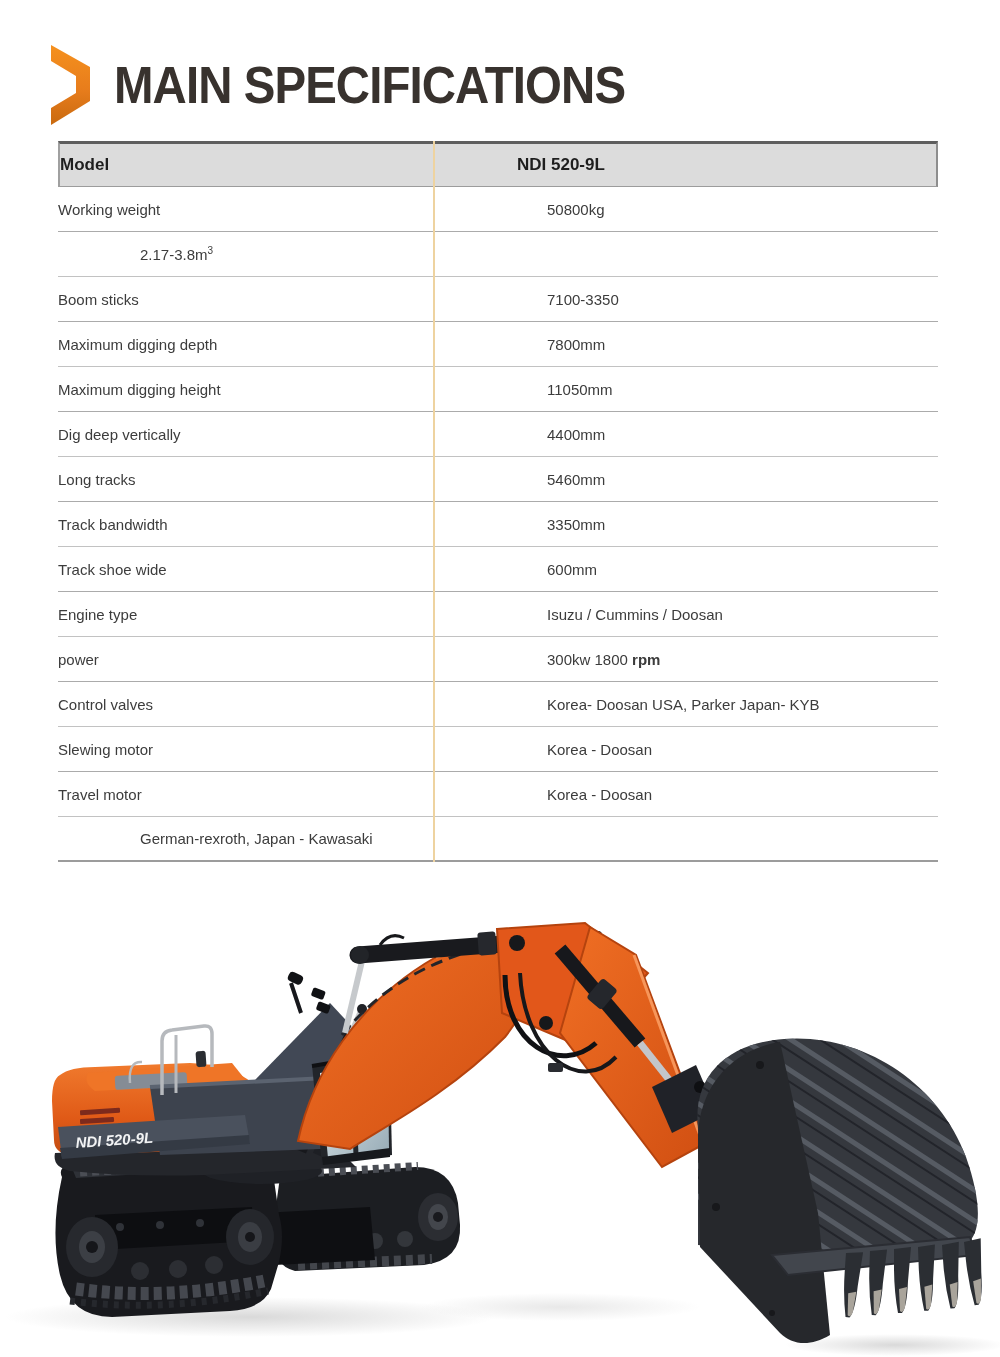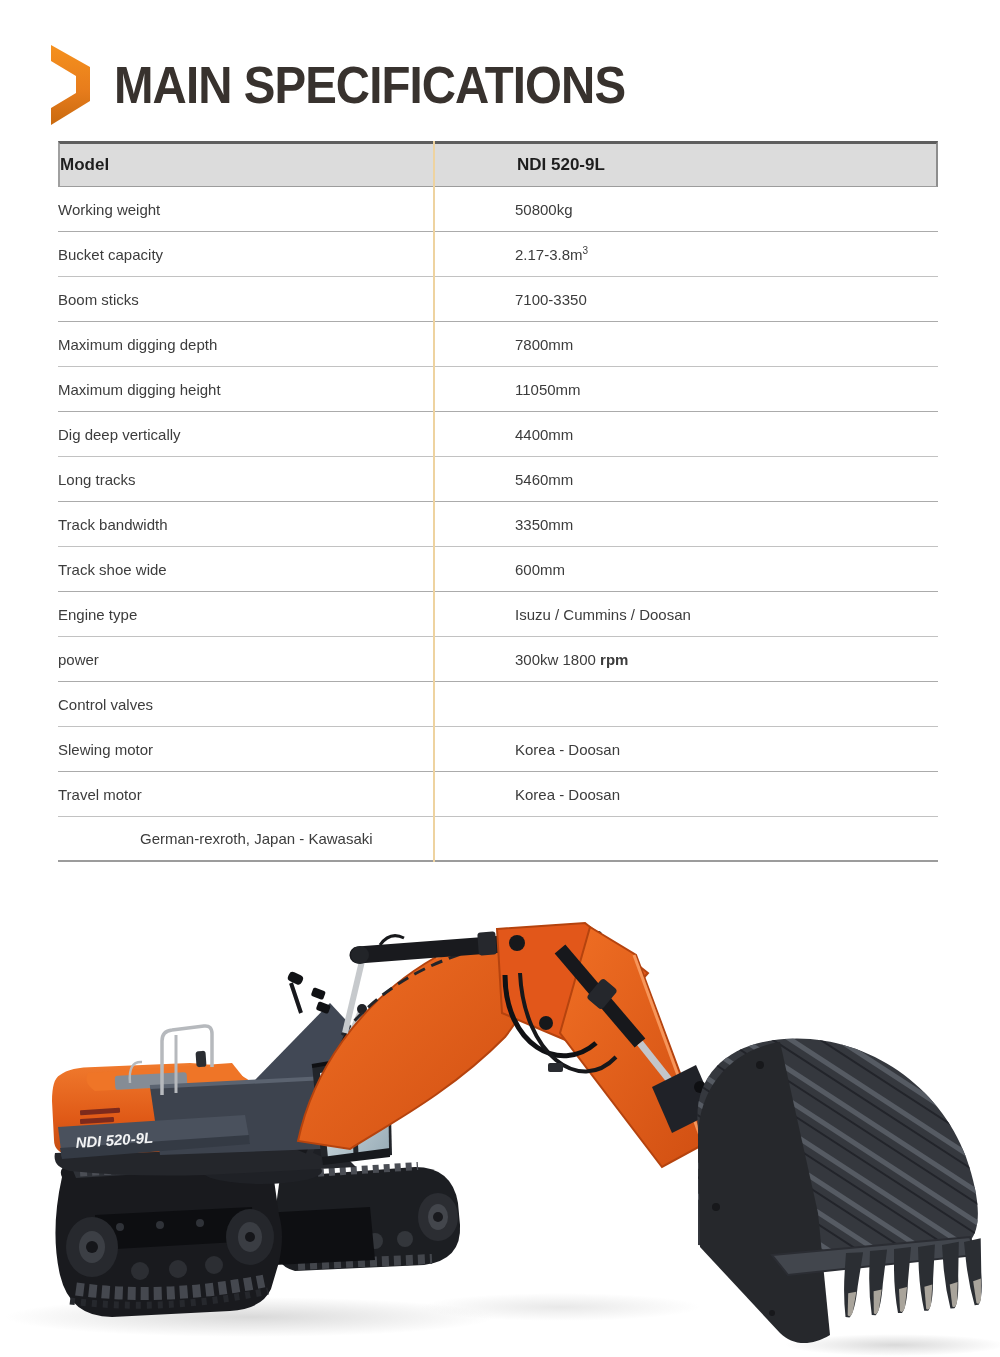--- a/index.html
+++ b/index.html
@@ -28,21 +28,21 @@
     display:grid;grid-template-columns:375px 1fr;align-items:center;height:46px;
     background:var(--header-bg);box-sizing:border-box;
     border-top:3px solid #5e5e5e;border-bottom:1px solid #9c9c9c;
     border-left:2px solid #a0a0a0;border-right:2px solid #8e8e8e;
   }
   .th{font-weight:bold;font-size:17px;color:#1e1e1e;}
   .cell-label{}
   .cell-value{padding-left:82px;}
   .tr{
     display:grid;grid-template-columns:375px 1fr;align-items:center;height:45px;
-    border-bottom:1px solid #ababab;box-sizing:border-box;
+    border-bottom:1px solid #ababab;box-sizing:border-box;gap:32px;
   }
   .tbody .tr:nth-child(even){border-bottom-color:#c2c2c2;}
   .tbody .tr:last-child{border-bottom:2px solid #9c9c9c;}
   .td{font-size:15px;color:var(--text);}
   .td sup{font-size:10px;line-height:0;}
   .td b{font-weight:bold;}
   .vdivider{position:absolute;left:375px;top:0;bottom:0;width:2px;background:var(--divider);}
   
   .machine{position:absolute;left:0;top:915px;width:1000px;height:442px;margin:0;}
 </style>
@@ -70,21 +70,20 @@
       <div class="th cell-label">Model</div>
       <div class="th cell-value">NDI 520-9L</div>
     </div>
     <div class="tbody">
     <div class="tr">
       <div class="td cell-label">Working weight</div>
       <div class="td cell-value">50800kg</div>
     </div>
 
     <div class="tr">
-      <div class="td cell-label">Bucket capacity</div>
       <div class="td cell-value">2.17-3.8m<sup>3</sup></div>
     </div>
 
     <div class="tr">
       <div class="td cell-label">Boom sticks</div>
       <div class="td cell-value">7100-3350</div>
     </div>
 
     <div class="tr">
       <div class="td cell-label">Maximum digging depth</div>
@@ -122,20 +121,21 @@
       <div class="td cell-value">Isuzu / Cummins / Doosan</div>
     </div>
 
     <div class="tr">
       <div class="td cell-label">power</div>
       <div class="td cell-value">300kw 1800 <b>rpm</b></div>
     </div>
 
     <div class="tr">
       <div class="td cell-label">Control valves</div>
+      <div class="td cell-value">Korea- Doosan USA, Parker Japan- KYB</div>
     </div>
 
     <div class="tr">
       <div class="td cell-label">Slewing motor</div>
       <div class="td cell-value">Korea - Doosan</div>
     </div>
 
     <div class="tr">
       <div class="td cell-label">Travel motor</div>
       <div class="td cell-value">Korea - Doosan</div>

